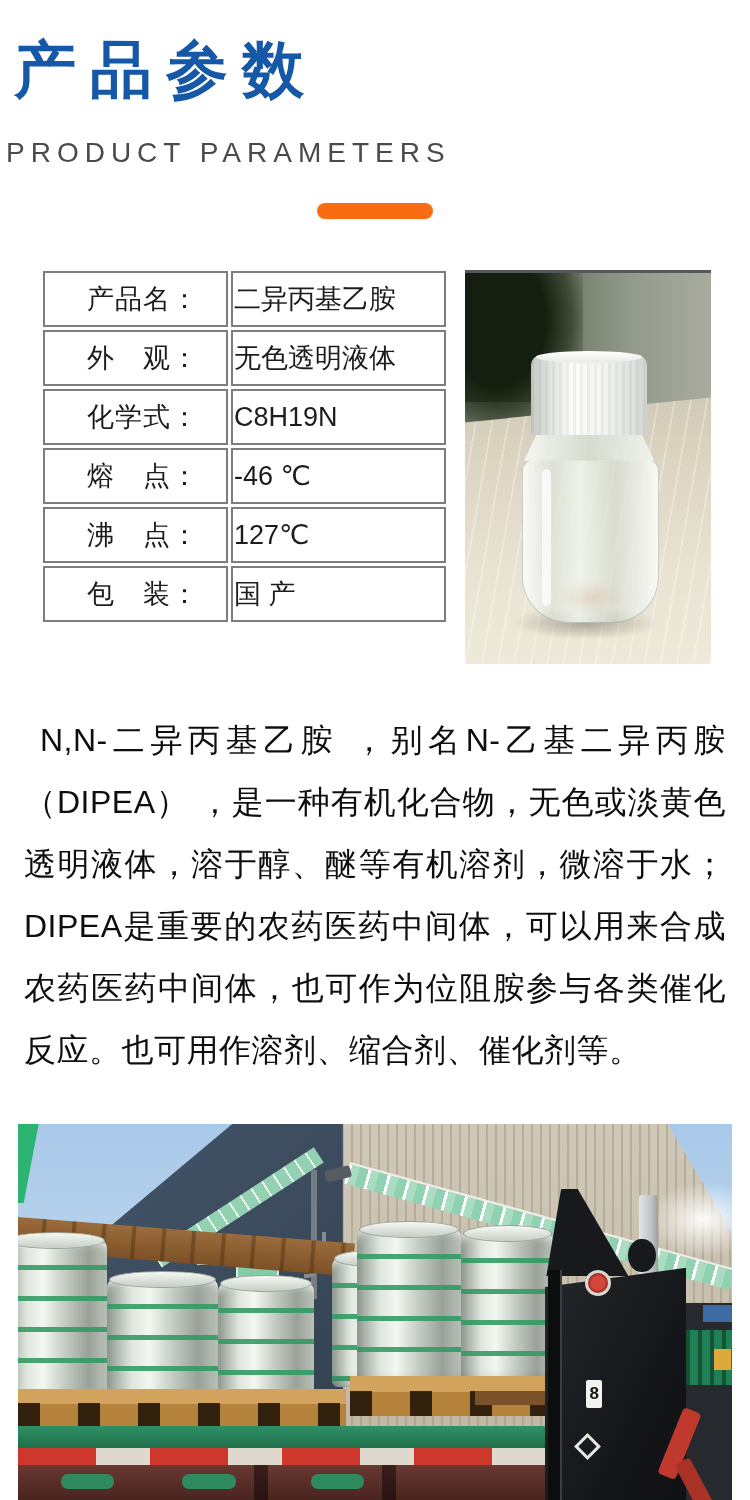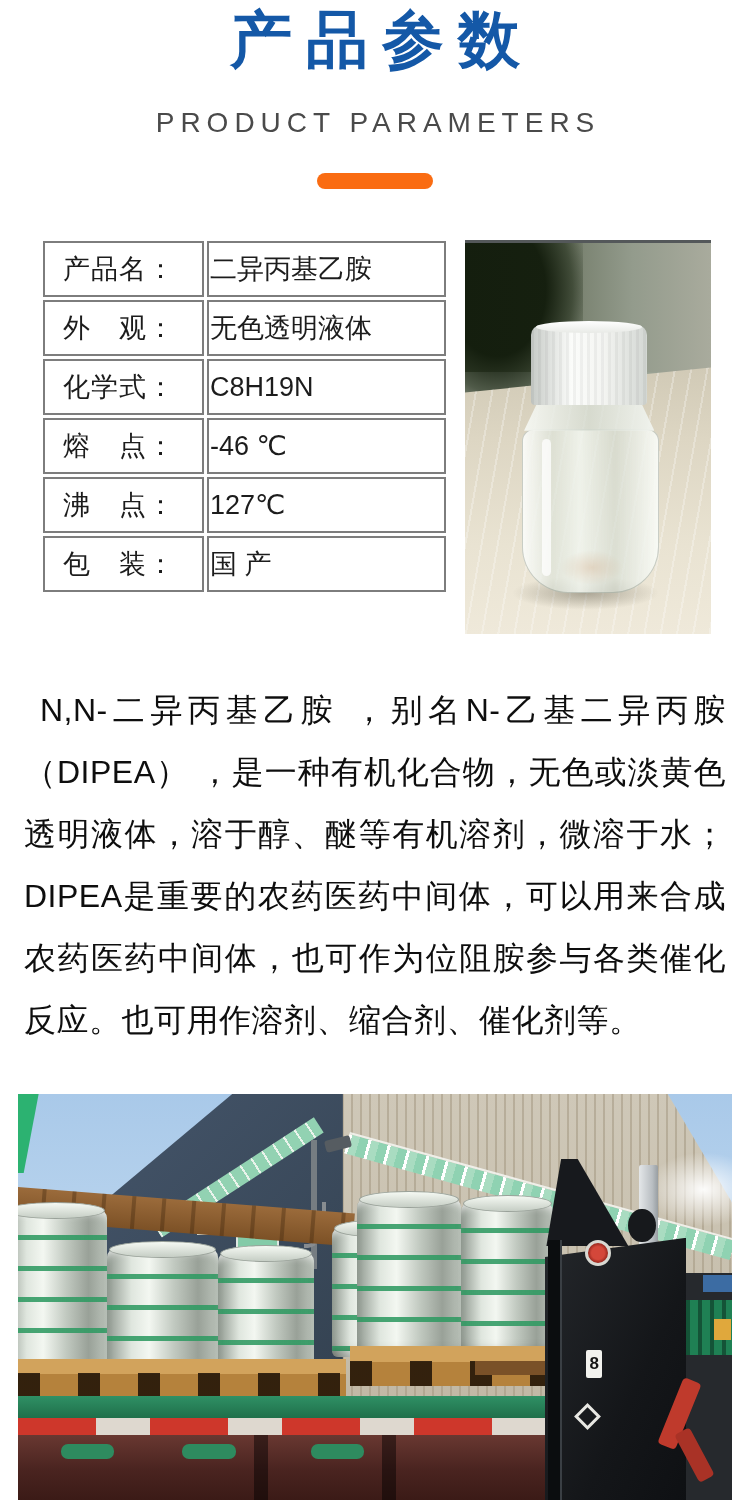--- a/index.html
+++ b/index.html
@@ -3,21 +3,21 @@
 <meta charset="utf-8">
 <style>
   html, body { margin: 0; padding: 0; background: #ffffff; }
   body {
     width: 750px; height: 1500px; overflow: hidden; position: relative;
     font-family: "Liberation Sans", "DejaVu Sans", sans-serif;
     -webkit-font-smoothing: antialiased;
   }
 
   
-  .hero { text-align: center; }
+  .hero { padding-top: 30px; text-align: left; }
   .hero-title {
     margin: 0; font-size: 62px; line-height: 80px; font-weight: 700;
     color: #1458a7; letter-spacing: 14px; text-indent: 14px;
   }
   .hero-subtitle {
     margin-top: 26px; font-size: 28px; line-height: 34px; font-weight: 500;
     color: #4a4a4a; letter-spacing: 6px; text-indent: 6px;
   }
   .hero-pill {
     width: 116px; height: 16px; margin: 33px auto 0;
@@ -27,21 +27,21 @@
   
   .content-row { display: flex; margin: 49px 39px 0 40px; align-items: flex-start; }
   table.spec-table {
     border-collapse: separate; border-spacing: 3px;
     width: 409px; flex: 0 0 409px; background: #fff;
   }
   .spec-table td {
     border: 2px solid #7d7d7d; height: 50px;
     font-size: 27px; color: #1c1c1c; background: #fff;
   }
-  td.spec-label { width: 138px; padding-left: 18px; letter-spacing: 1px; font-family: Liberation Serif, serif; }
+  td.spec-label { width: 138px; padding-left: 42px; letter-spacing: 1px; font-family: Liberation Serif, serif; }
   td.spec-value { text-align: left; }
 
   .bottle-photo {
     position: relative; flex: 0 0 246px; height: 391px; margin-left: 16px; margin-top: 2px;
     overflow: hidden; background: #9aa294; border-top: 3px solid #54585a;
   }
   .bp-wall { position: absolute; left: 0; top: 0; width: 100%; height: 33%;
     background: linear-gradient(90deg, #49523f 0%, #6d7663 35%, #939b8c 68%, #a9ab9d 100%); }
   .bp-plant { position: absolute; left: -10%; top: -8%; width: 58%; height: 50%;
     background: radial-gradient(ellipse at 40% 40%, rgba(18,28,12,.96) 0 40%, rgba(30,42,22,.6) 62%, rgba(30,42,22,0) 78%); }

